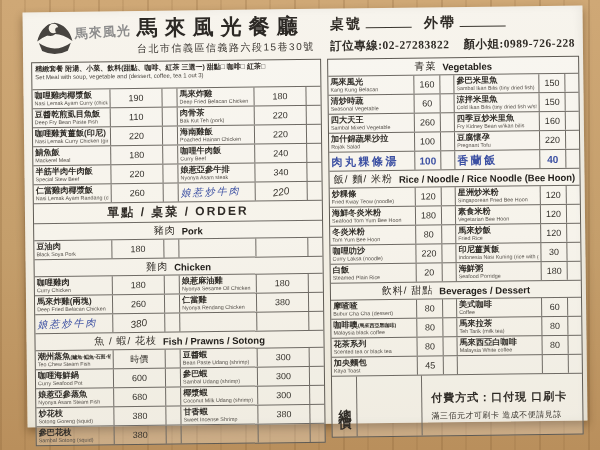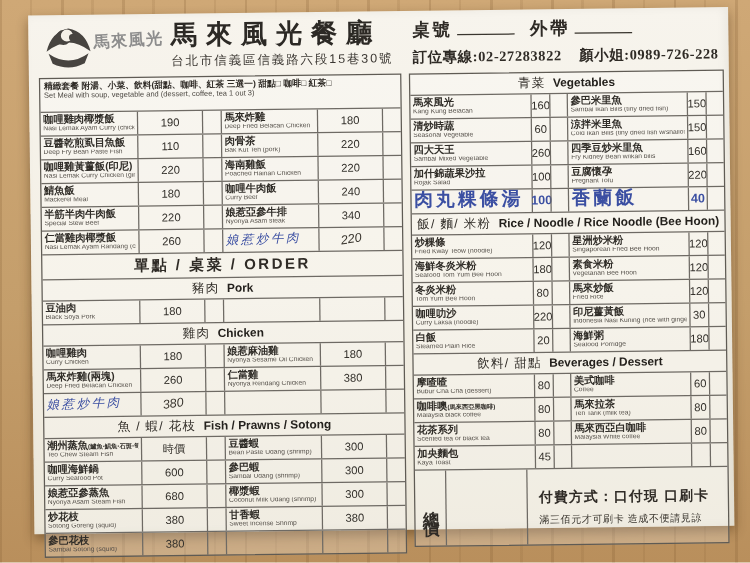--- a/index.html
+++ b/index.html
@@ -41,29 +41,29 @@
   .sec-head .he{font-size:9.5px;font-weight:700;color:#24211d;}
   .order-head{height:19px;display:flex;align-items:center;justify-content:center;font-size:12px;font-weight:700;letter-spacing:2px;border-bottom:1px solid #6e6a64;}
   
   .m-row{display:flex;height:18px;border-bottom:1px solid #6e6a64;}
   .rows:last-child .m-row:last-child, .panel .rows.final .m-row:last-child{border-bottom:none;}
   .half{flex:1;display:flex;min-width:0;}
   .cell{box-sizing:border-box;}
   .name{flex:1;min-width:0;display:flex;flex-direction:column;justify-content:center;padding:0 2px;overflow:hidden;}
   .price{width:52px;border-left:1px solid #6e6a64;display:flex;align-items:center;justify-content:center;font-size:9px;color:#33302b;}
   .tick{width:15px;border-left:1px solid #6e6a64;}
-  .rp .price{width:15px;}
+  .rp .price{width:26px;}
   .rp .tick{width:14px;}
   .rhalf .name{border-left:1px solid #6e6a64;}
   .zh{font-size:8.2px;font-weight:700;color:#302d28;line-height:1.15;white-space:nowrap;overflow:hidden;}
   .zh .pnote{font-size:5px;font-weight:700;}
   .en{font-size:5.4px;color:#55504a;line-height:1.1;white-space:nowrap;overflow:hidden;}
   .hand-zh{color:var(--accent,#3b4fa2);font-weight:400;font-size:10px;letter-spacing:2px;font-style:italic;transform:rotate(-1.5deg);}
   .hand-price{font-size:10px;font-style:italic;font-weight:400;color:#3a362f;transform:rotate(-8deg);}
-  .blue-zh{color:var(--accent,#3b4fa2);font-size:15px;letter-spacing:2.5px;font-family:Liberation Mono, monospace;}
+  .blue-zh{color:var(--accent,#3b4fa2);font-size:11px;letter-spacing:2.5px;}
   .blue-price{color:var(--accent,#3b4fa2);font-weight:700;font-size:10px;}
   
   .bottom-box{display:flex;height:60px;}
   .total-label{width:24px;writing-mode:vertical-rl;text-orientation:upright;font-size:13px;font-weight:700;letter-spacing:8px;display:flex;align-items:center;justify-content:center;border-right:1px solid #6e6a64;}
   .total-space{width:64px;border-right:1px solid #6e6a64;}
   .payment{flex:1;display:flex;flex-direction:column;justify-content:center;gap:5px;padding-left:9px;}
   .pay1{font-size:11px;font-weight:700;letter-spacing:1px;}
   .pay2{font-size:8px;color:#3a362f;letter-spacing:.5px;}
 </style>
 </head>

